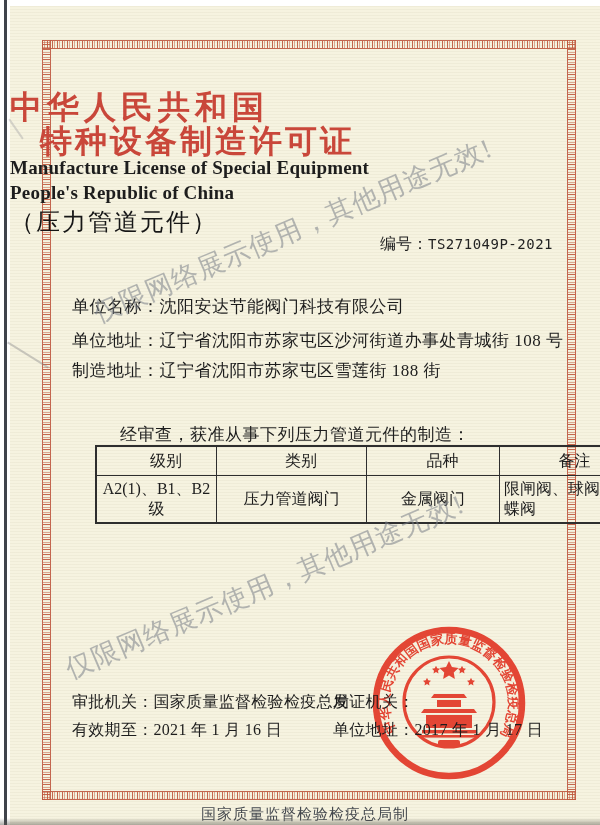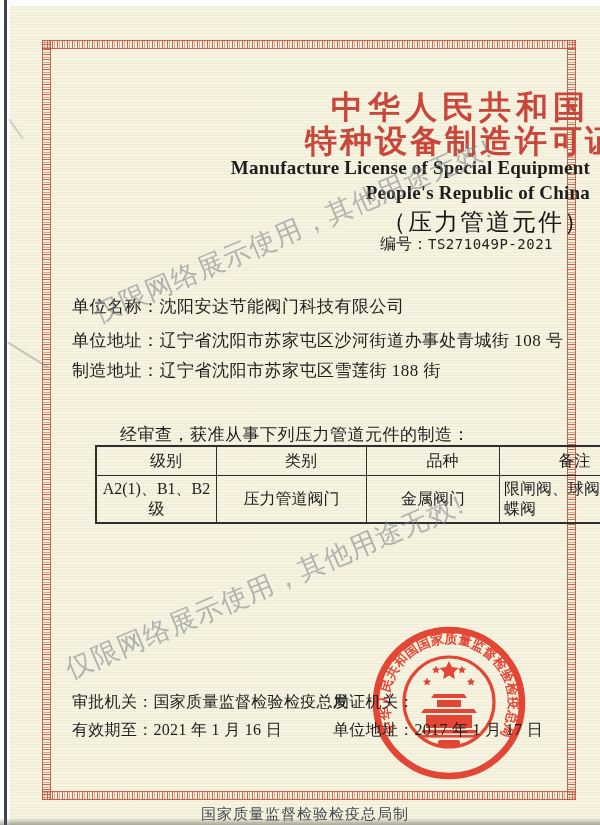--- a/index.html
+++ b/index.html
@@ -20,21 +20,21 @@
 
   
   .frame{position:absolute;left:32px;top:34px;width:534px;height:760px;}
   .mh,.mv{position:absolute;opacity:.9;}
   .mh{left:0;right:0;height:7px;border-top:1px solid #bf5740;border-bottom:1px solid #bf5740;
     background-image:repeating-linear-gradient(90deg,#c05a3e 0 1px,rgba(0,0,0,0) 1px 2px,rgba(192,90,62,.55) 2px 3px,rgba(0,0,0,0) 3px 5px);}
   .mv{top:0;bottom:0;width:7px;border-left:1px solid #bf5740;border-right:1px solid #bf5740;
     background-image:repeating-linear-gradient(0deg,#c05a3e 0 1px,rgba(0,0,0,0) 1px 2px,rgba(192,90,62,.55) 2px 3px,rgba(0,0,0,0) 3px 5px);}
   .m-top{top:0;} .m-bottom{bottom:0;} .m-left{left:0;} .m-right{right:0;}
 
-  .ctr{position:absolute;left:0;width:580px;text-align:right;}
+  .ctr{position:absolute;left:0;width:580px;text-align:left;}
   .title-cn1{top:80px;font-size:32px;font-weight:bold;color:#c9473a;letter-spacing:5px;}
   .title-cn2{top:114px;font-size:32px;font-weight:bold;color:#c9473a;letter-spacing:3px;padding-left:30px;}
   .title-en{font-size:19px;font-weight:bold;color:#1d1d1d;letter-spacing:.2px;}
   .title-en1{top:151px;} .title-en2{top:176px;}
   .subtitle{top:200px;font-size:24px;color:#161616;letter-spacing:2px;}
 
   .license-line{position:absolute;left:370px;top:228px;font-size:16px;color:#222;text-align:right;}
   .license-line .val{font-family:"DejaVu Sans Mono","Liberation Mono",monospace;font-size:14px;letter-spacing:.5px;}
 
   .field-row{position:absolute;left:62px;font-size:17px;color:#1d1d1d;letter-spacing:.5px;white-space:nowrap;}

